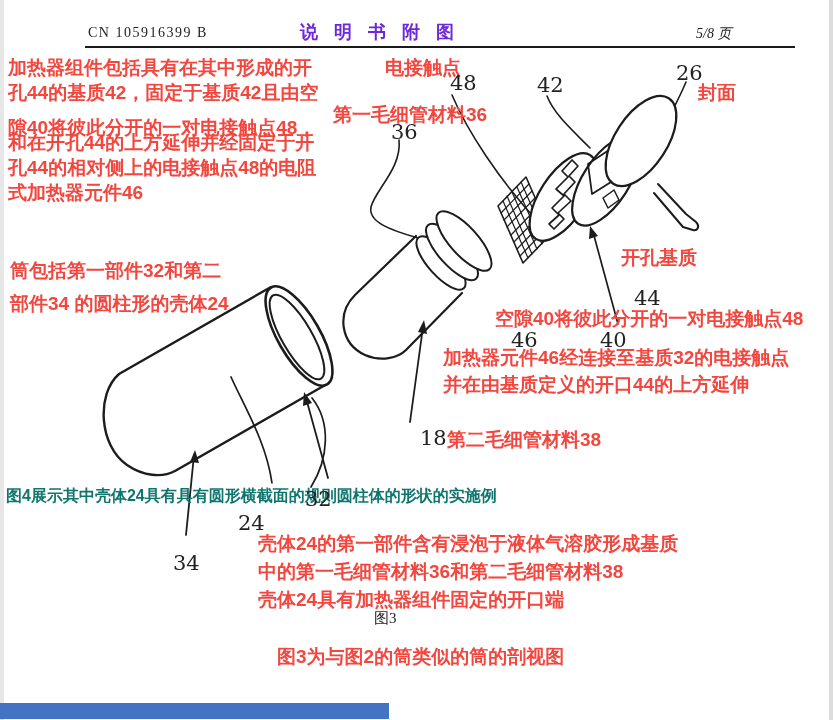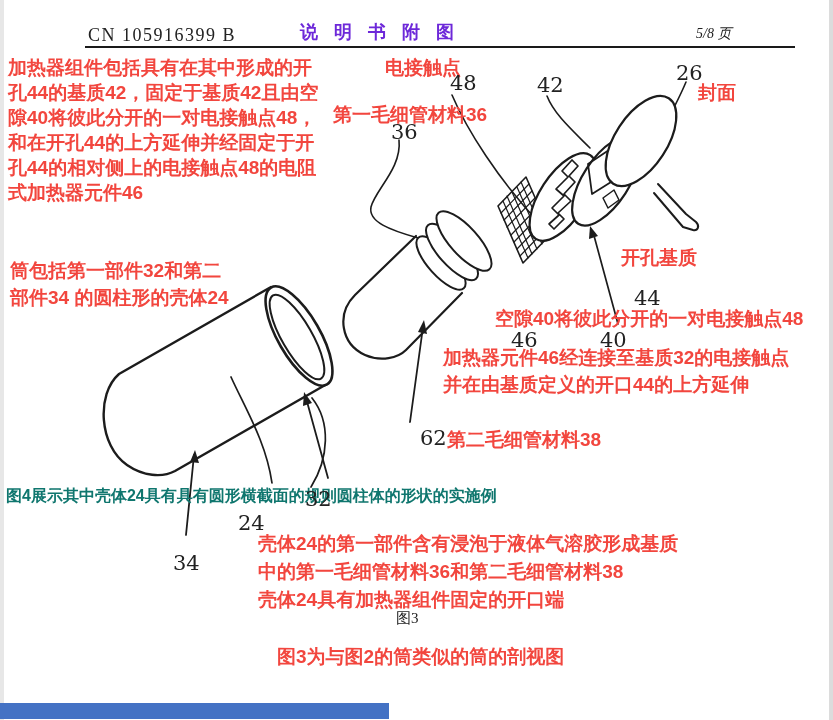--- a/index.html
+++ b/index.html
@@ -19,21 +19,21 @@
   #bluebar{position:absolute;left:0;top:703px;width:389px;height:16px;background:#4472c4;}
   #art{position:absolute;left:0;top:0;}
   svg *{vector-effect:non-scaling-stroke;}
 </style>
 </head>
 <body>
 
 <div id="edge-left"></div>
 <div id="edge-right"></div>
 
-<div class="abs hdr-serif" style="left:88px;top:25px;font-size:18px;letter-spacing:1.5px;">CN 105916399 B</div>
+<div class="abs hdr-serif" style="left:88px;top:25px;font-size:14px;letter-spacing:1.5px;">CN 105916399 B</div>
 <div class="abs" style="left:300px;top:20px;font-size:18px;font-weight:700;letter-spacing:16px;color:#6d28d9;">说明书附图</div>
 <div class="abs hdr-serif" style="left:696px;top:25px;font-size:14px;font-style:italic;">5/8 页</div>
 <div id="rule"></div>
 
 <svg id="art" width="833" height="720" viewBox="0 0 833 720">
   <g fill="none" stroke="#1c1c1c" stroke-linecap="round" stroke-linejoin="round">
 
     <path d="M 452,95 C 466,128 498,180 543,227" stroke-width="1.6"></path>
     <path d="M 547,96 C 554,114 572,130 590,148" stroke-width="1.6"></path>
     <path d="M 686,82 C 676,106 660,134 646,160" stroke-width="1.6"></path>
@@ -80,51 +80,51 @@
     </g>
     <g>
       <path d="M 410,422 L 423,327" stroke-width="1.8"></path>
       <polygon points="424,320 427,334 418,332" fill="#1c1c1c" stroke="none"></polygon>
     </g>
   </g>
 </svg>
 
 <div class="abs red" style="left:8px;top:55px;">加热器组件包括具有在其中形成的开</div>
 <div class="abs red" style="left:8px;top:80px;">孔44的基质42，固定于基质42且由空</div>
-<div class="abs red" style="left:8px;top:105px;">隙40将彼此分开的一对电接触点48，</div>
+<div class="abs red" style="left:8px;top:115px;">隙40将彼此分开的一对电接触点48，</div>
 <div class="abs red" style="left:8px;top:130px;">和在开孔44的上方延伸并经固定于开</div>
 <div class="abs red" style="left:8px;top:155px;">孔44的相对侧上的电接触点48的电阻</div>
 <div class="abs red" style="left:8px;top:180px;text-align:center;">式加热器元件46</div>
 
 <div class="abs red" style="left:385px;top:55px;">电接触点</div>
 <div class="abs red" style="left:333px;top:102px;">第一毛细管材料36</div>
 <div class="abs red" style="left:698px;top:80px;">封面</div>
 <div class="abs red" style="left:621px;top:245px;">开孔基质</div>
 <div class="abs red" style="left:495px;top:306px;">空隙40将彼此分开的一对电接触点48</div>
 <div class="abs red" style="left:443px;top:345px;">加热器元件46经连接至基质32的电接触点</div>
 <div class="abs red" style="left:443px;top:372px;">并在由基质定义的开口44的上方延伸</div>
 <div class="abs red" style="left:447px;top:427px;">第二毛细管材料38</div>
 
 <div class="abs red" style="left:10px;top:258px;">筒包括第一部件32和第二</div>
-<div class="abs red" style="left:10px;top:285px;">部件34 的圆柱形的壳体24</div>
+<div class="abs red" style="left:10px;top:291px;">部件34 的圆柱形的壳体24</div>
 
 <div class="abs blk" style="left:6px;top:486px;">图4展示其中壳体24具有具有圆形横截面的规则圆柱体的形状的实施例</div>
 
 <div class="abs red" style="left:258px;top:531px;">壳体24的第一部件含有浸泡于液体气溶胶形成基质</div>
 <div class="abs red" style="left:258px;top:559px;">中的第一毛细管材料36和第二毛细管材料38</div>
 <div class="abs red" style="left:258px;top:587px;">壳体24具有加热器组件固定的开口端</div>
 
-<div class="abs hdr-serif" style="left:396px;top:609px;font-size:15px;">图3</div>
+<div class="abs hdr-serif" style="left:374px;top:609px;font-size:15px;">图3</div>
 <div class="abs red" style="left:277px;top:644px;">图3为与图2的筒类似的筒的剖视图</div>
 
 <div class="abs num" style="left:450px;top:71px;">48</div>
 <div class="abs num" style="left:537px;top:73px;">42</div>
 <div class="abs num" style="left:676px;top:61px;">26</div>
 <div class="abs num" style="left:391px;top:120px;">36</div>
 <div class="abs num" style="left:634px;top:286px;">44</div>
 <div class="abs num" style="left:511px;top:328px;">46</div>
 <div class="abs num" style="left:600px;top:328px;">40</div>
-<div class="abs num" style="left:420px;top:426px;">62</div>
+<div class="abs num" style="left:420px;top:426px;">18</div>
 <div class="abs num" style="left:305px;top:487px;">32</div>
 <div class="abs num" style="left:238px;top:511px;">24</div>
 <div class="abs num" style="left:173px;top:551px;">34</div>
 
 <div id="bluebar"></div>
 
 </body></html>

